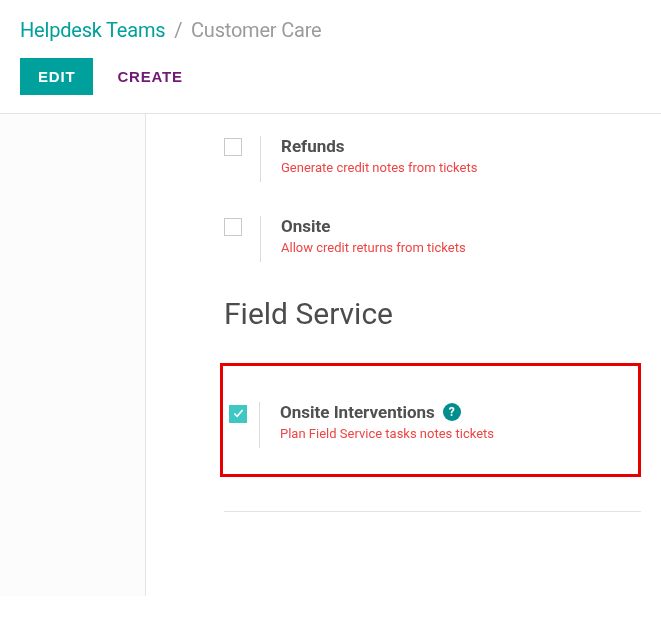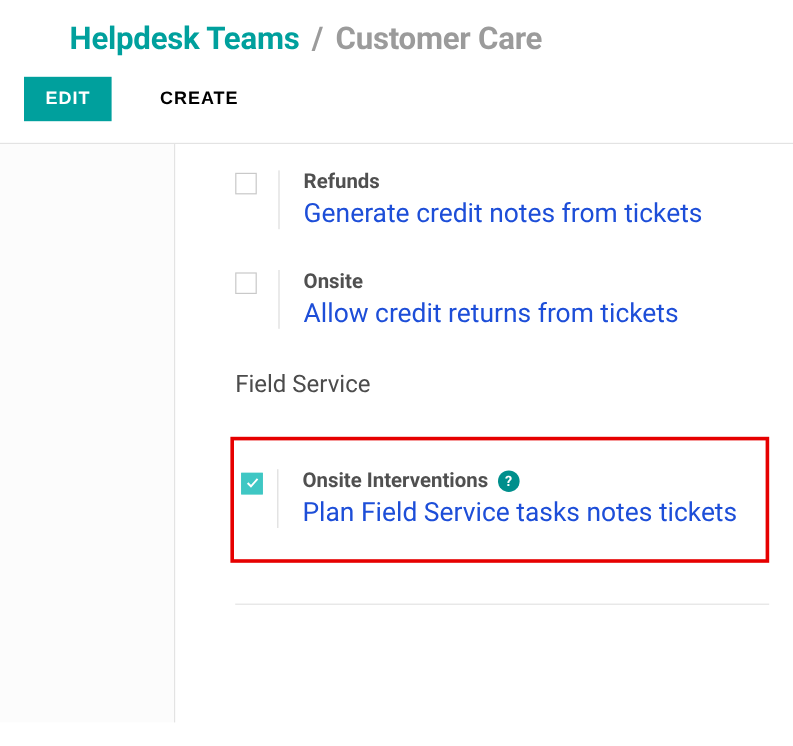--- a/index.html
+++ b/index.html
@@ -8,25 +8,24 @@
     background: #ffffff;
     color: #4c4c4c;
     width: 661px;
     height: 622px;
     overflow: hidden;
   }
   .header {
     padding: 18px 20px 0 20px;
   }
   .breadcrumb {
-    font-size: 26px;
-    font-weight: 700;
+    font-size: 20px;
+    font-weight: 400;
     margin-bottom: 16px;
     letter-spacing: -0.2px;
-    margin-left: 38px;
   }
   .breadcrumb .bc-parent {
     color: #00a09d;
   }
   .breadcrumb .bc-sep {
     color: #9b9b9b;
     padding: 0 4px;
   }
   .breadcrumb .bc-current {
     color: #9b9b9b;
@@ -42,50 +41,50 @@
     padding: 10px 18px;
     border: none;
     cursor: pointer;
     background: transparent;
   }
   .btn-primary {
     background: #00a09d;
     color: #ffffff;
   }
   .btn-secondary {
-    color: #000000;
+    color: #701a75;
     padding: 10px 0;
-    margin-left: 16px;
   }
   .divider {
     border-top: 1px solid #e3e3e3;
     margin-top: 18px;
   }
   .body-area {
     display: flex;
     height: calc(622px - 140px);
+    gap: 28px;
   }
   .left-gutter {
     width: 146px;
     border-right: 1px solid #e3e3e3;
     background: #fcfcfc;
     flex-shrink: 0;
   }
   .content {
     flex: 1;
     padding: 22px 20px 20px 50px;
   }
   .setting-row {
     display: flex;
     align-items: flex-start;
     margin-bottom: 34px;
   }
   .setting-row.highlighted {
     border: 3px solid #e60000;
-    padding: 24px 14px 26px 0;
+    padding: 36px 14px 26px 0;
     margin-left: -4px;
   }
   .chk-wrap {
     width: 22px;
     flex-shrink: 0;
     padding-top: 2px;
   }
   .chk {
     width: 18px;
     height: 18px;
@@ -118,38 +117,38 @@
   .setting-text .title {
     font-size: 17px;
     font-weight: 700;
     color: #505050;
     display: flex;
     align-items: center;
     gap: 8px;
     margin-bottom: 4px;
   }
   .setting-text .desc {
-    font-size: 22px;
-    color: #1d4ed8;
+    font-size: 13px;
+    color: #ef4444;
   }
   .help-icon {
     width: 18px;
     height: 18px;
     border-radius: 50%;
     background: #008f8c;
     color: #fff;
     font-size: 12px;
     font-weight: 700;
     display: inline-flex;
     align-items: center;
     justify-content: center;
     cursor: pointer;
   }
   .section-title {
-    font-size: 20px;
+    font-size: 30px;
     color: #4c4c4c;
     margin: 30px 0 32px 0;
     font-weight: 400;
   }
   .bottom-rule {
     border-top: 1px solid #e3e3e3;
     margin-top: 14px;
     margin-left: 0;
   }
 </style>

